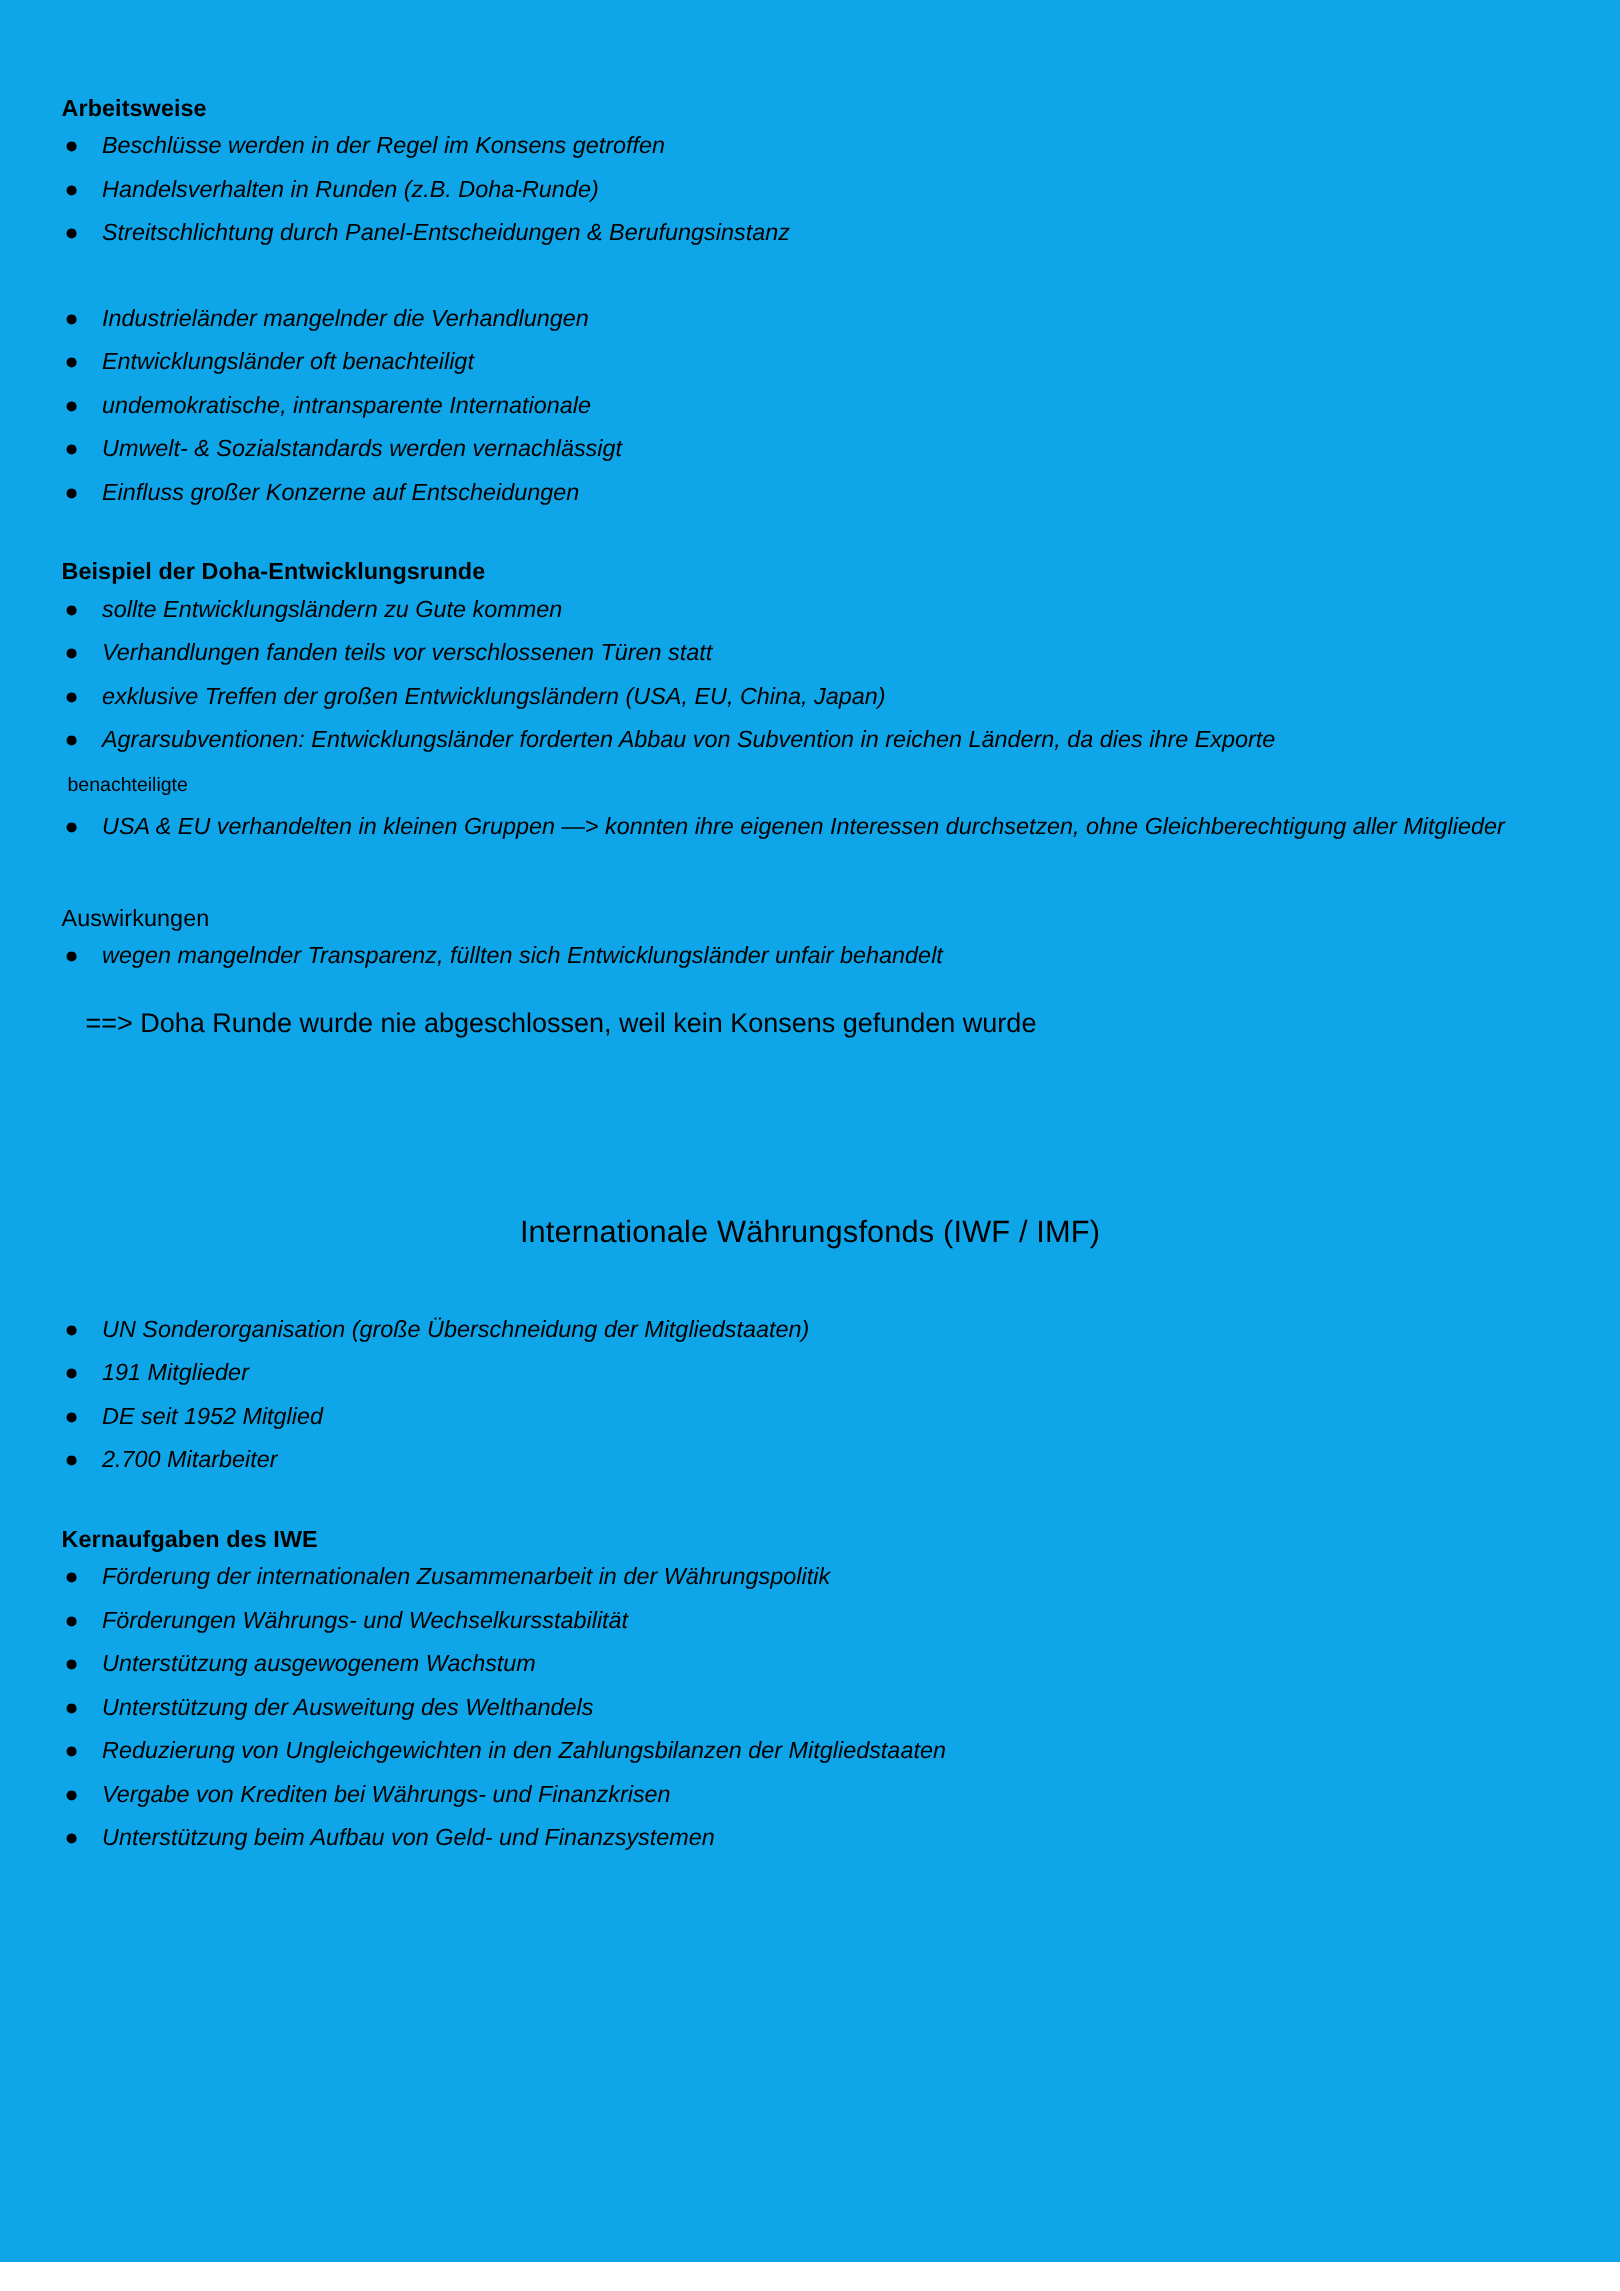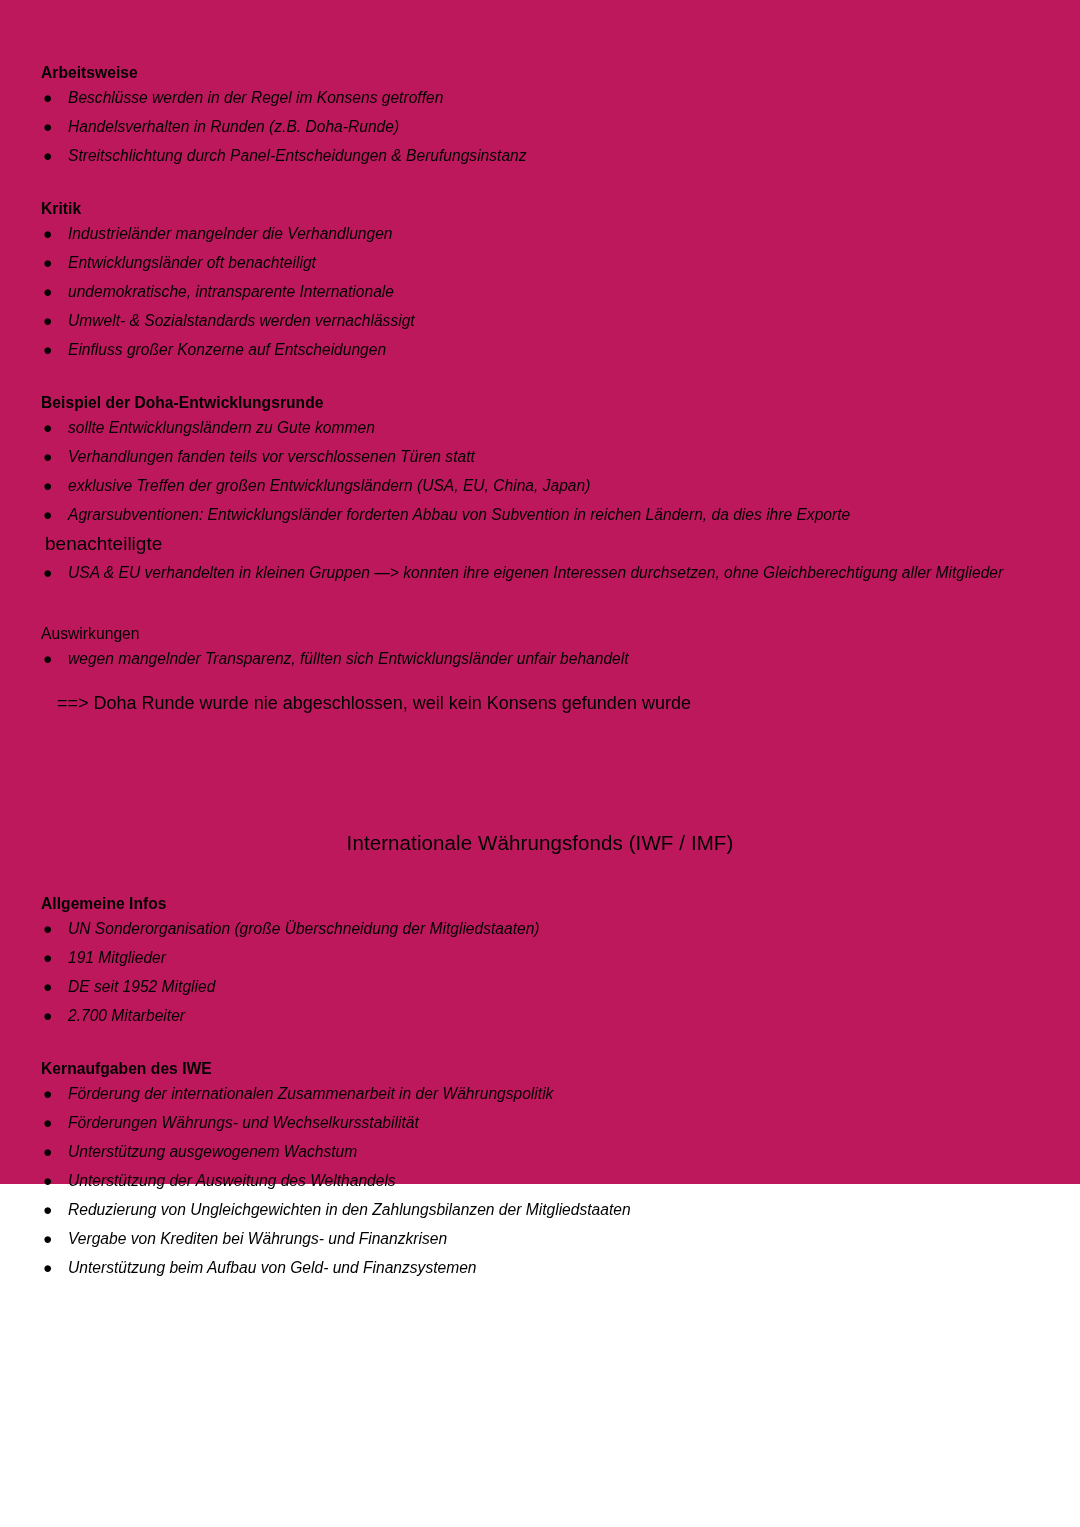--- a/index.html
+++ b/index.html
@@ -12,24 +12,24 @@
     width: 1080px;
     height: 1527px;
     font-family: "Liberation Sans", sans-serif;
     color: #000000;
     -webkit-font-smoothing: antialiased;
     overflow: hidden;
   }
   .page {
     position: relative;
     width: 1080px;
-    height: 1184px;
+    height: 1508px;
     box-sizing: border-box;
     padding: 0;
-    background: #be185d;
+    background: #0ea5e9;
   }
   .content {
     position: absolute;
     left: 41px;
     top: 62px;
     width: 998px;
   }
 
   
   .section-heading {
@@ -70,21 +70,21 @@
     display: block;
     font-style: italic;
   }
   
   ul.bullets > li.wrap-hang > .txt {
     display: block;
   }
 
   
   .cont-line {
-    font-size: 19px;
+    font-size: 13px;
     line-height: 29px;
     margin: 0;
     padding: 0;
     margin-left: 4px;
   }
 
   
   .flush-line {
     font-size: 18px;
     line-height: 29px;
@@ -124,21 +124,20 @@
         <span class="txt">Handelsverhalten in Runden (z.B. Doha-Runde)</span>
       </li>
       <li>
         <span class="dot">●</span>
         <span class="txt">Streitschlichtung durch Panel-Entscheidungen &amp; Berufungsinstanz</span>
       </li>
     </ul>
 
     <div class="gap-md"></div>
 
-    <h2 class="section-heading">Kritik</h2>
     <ul class="bullets">
       <li>
         <span class="dot">●</span>
         <span class="txt">Industrieländer mangelnder die Verhandlungen</span>
       </li>
       <li>
         <span class="dot">●</span>
         <span class="txt">Entwicklungsländer oft benachteiligt</span>
       </li>
       <li>
@@ -194,21 +193,20 @@
       </li>
     </ul>
     <p class="flush-line">==&gt; Doha Runde wurde nie abgeschlossen, weil kein Konsens gefunden wurde</p>
 
     <div class="gap-xl"></div>
 
     <h1 class="doc-title">Internationale Währungsfonds (IWF / IMF)</h1>
 
     <div class="gap-lg"></div>
 
-    <h2 class="section-heading">Allgemeine Infos</h2>
     <ul class="bullets">
       <li>
         <span class="dot">●</span>
         <span class="txt">UN Sonderorganisation (große Überschneidung der Mitgliedstaaten)</span>
       </li>
       <li>
         <span class="dot">●</span>
         <span class="txt">191 Mitglieder</span>
       </li>
       <li>

